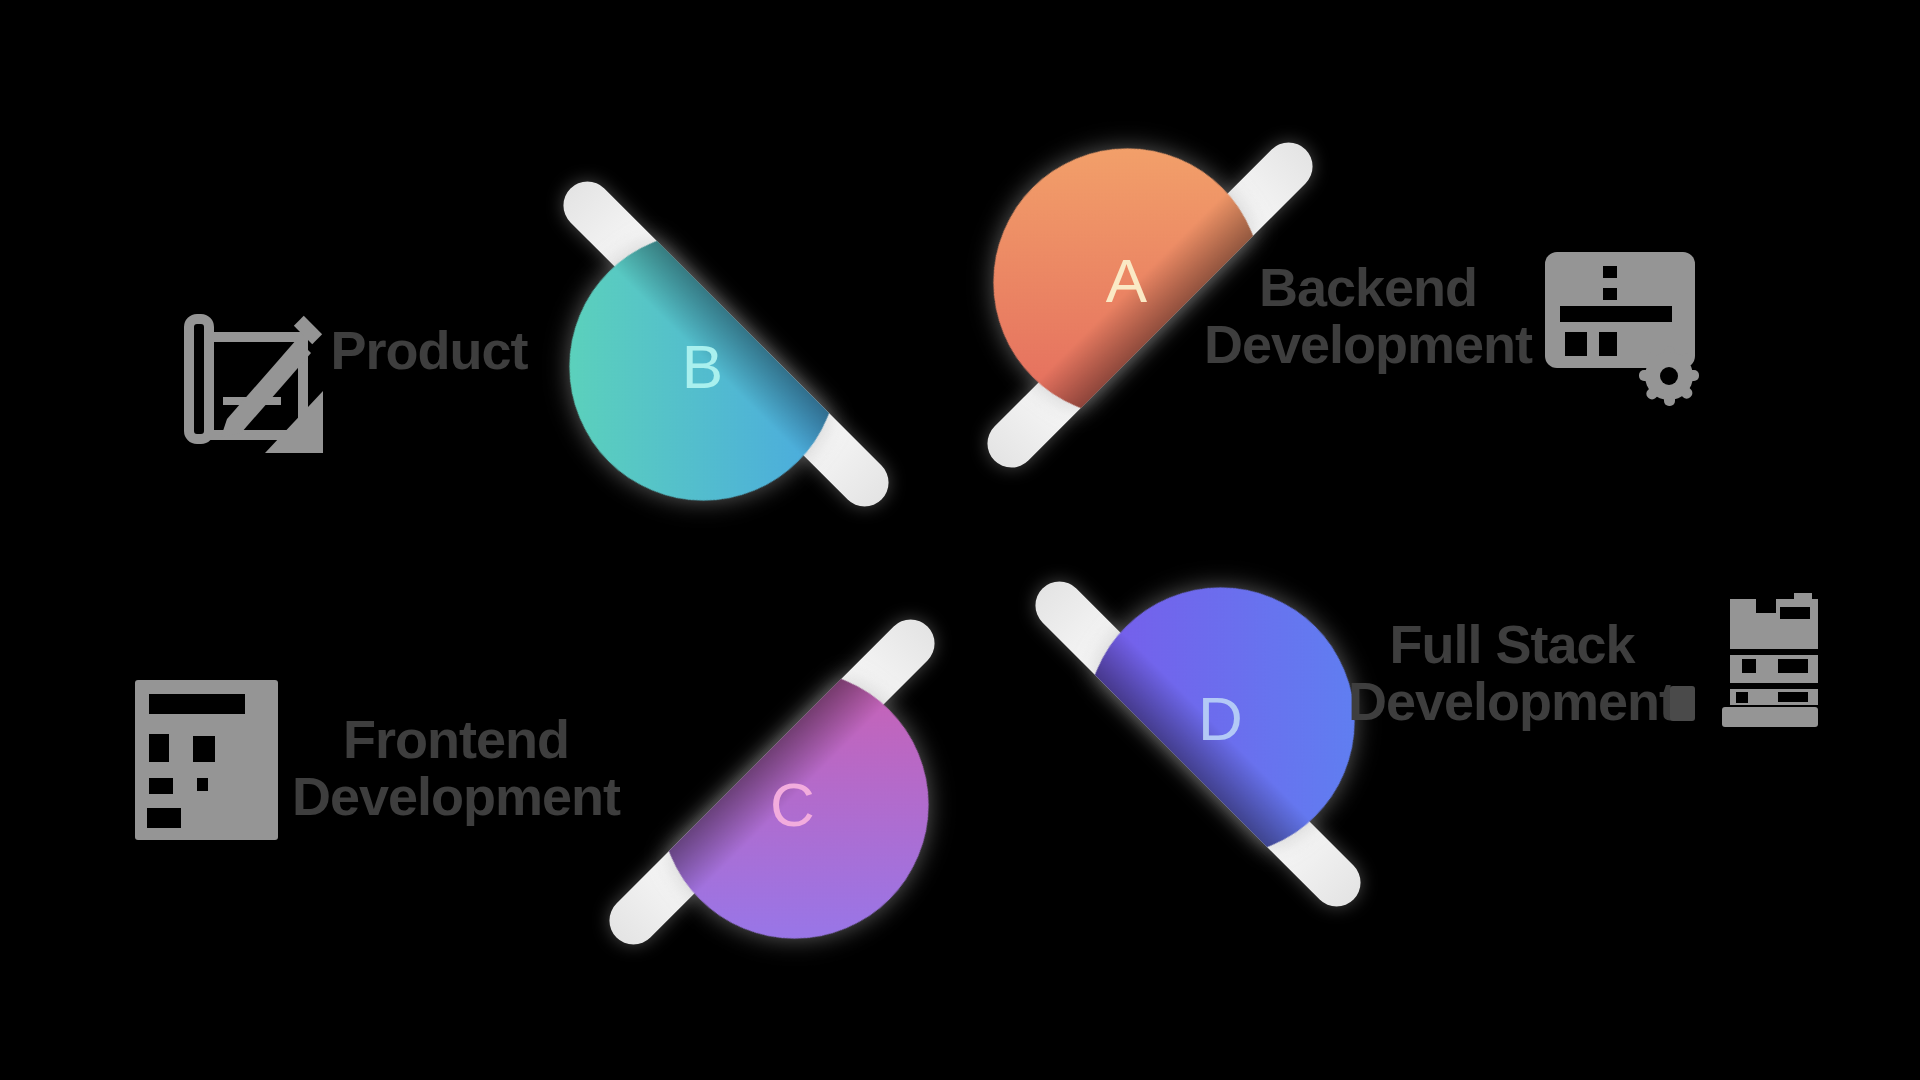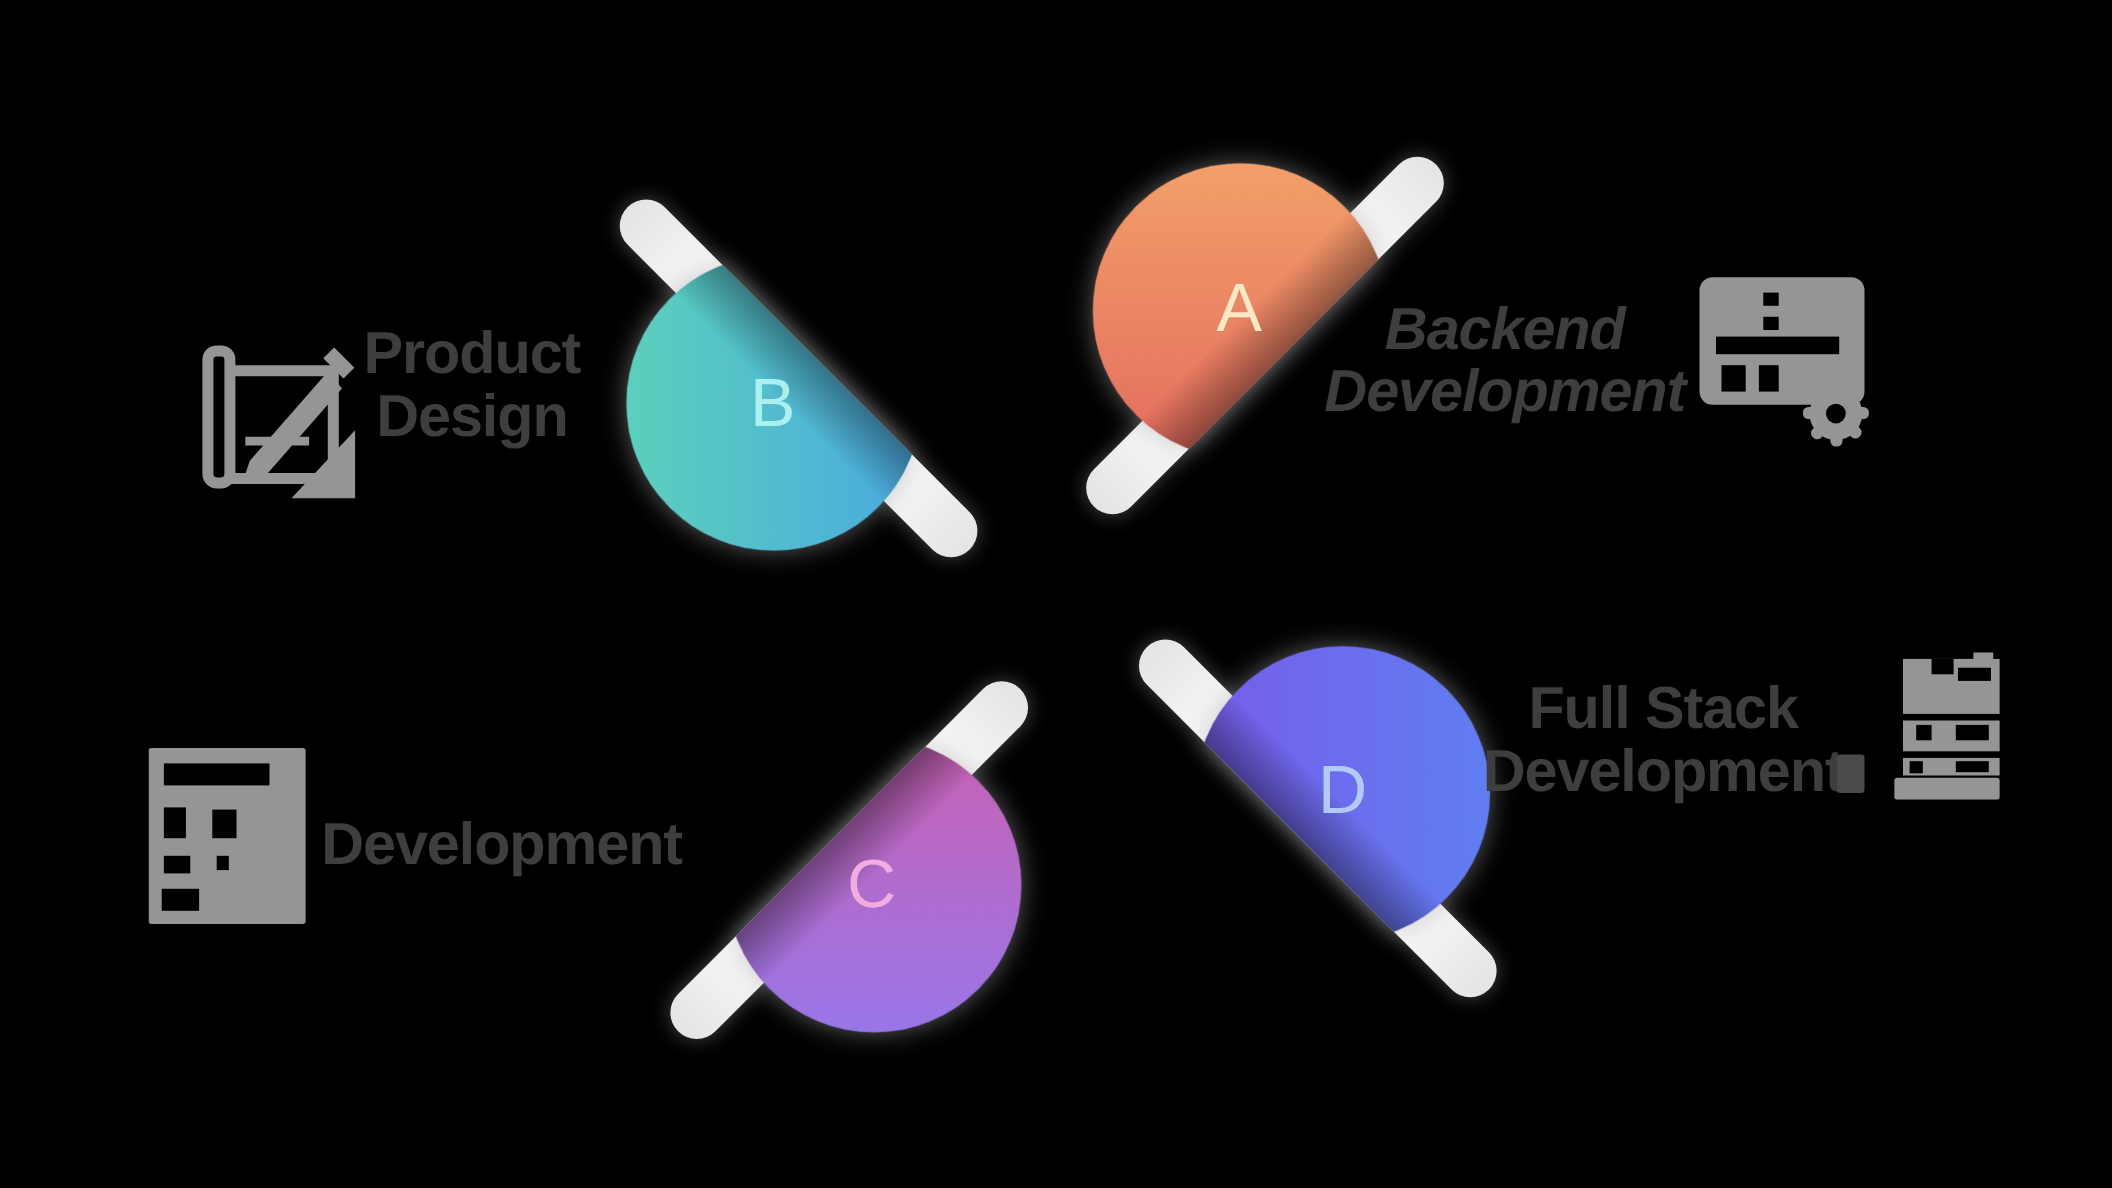--- a/index.html
+++ b/index.html
@@ -54,21 +54,21 @@
   .letter-b{left:703px; top:370px;color:#A9F0EE;}
   .letter-c{left:793px; top:808px;color:#F2ACDD;}
   .letter-d{left:1221px;top:722px;color:#B3C9F6;}
 
   
   .label{
     position:absolute;transform:translate(-50%,-50%);
     color:#3E3E3E;font-size:54px;font-weight:700;line-height:57px;
     text-align:center;letter-spacing:-1px;white-space:nowrap;
   }
-  .label-backend  {left:1368px;top:328px;font-style:italic;}
+  .label-backend  {left:1368px;top:316px;}
   .label-product  {left:429px; top:350px;text-align:center;}
   .label-frontend {left:456px; top:768px;}
   .label-fullstack{left:1512px;top:673px;text-align:center;}
 
   
   .icon{position:absolute;}
   .icon-design   {left:177px; top:295px;}
   .icon-backend  {left:1543px;top:250px;}
   .icon-frontend {left:135px; top:680px;}
   .icon-fullstack{left:1722px;top:593px;}
@@ -104,23 +104,23 @@
   <div class="letter letter-b">B</div>
   <div class="letter letter-c">C</div>
   <div class="letter letter-d">D</div>
 
   <div class="label label-backend">
     <div>Backend</div>
     <div>Development</div>
   </div>
   <div class="label label-product">
     <div>Product</div>
-    <div>Design</div>
   </div>
   <div class="label label-frontend">
+    <div>Frontend</div>
     <div>Development</div>
   </div>
   <div class="label label-fullstack">
     <div>Full Stack</div>
     <div>Development</div>
   </div>
 
   <svg class="icon icon-design" width="146" height="162" viewBox="0 0 146 162">
     <g fill="none" stroke="#959595" stroke-width="10">
       <rect x="12" y="24" width="20" height="120" rx="8"></rect>

